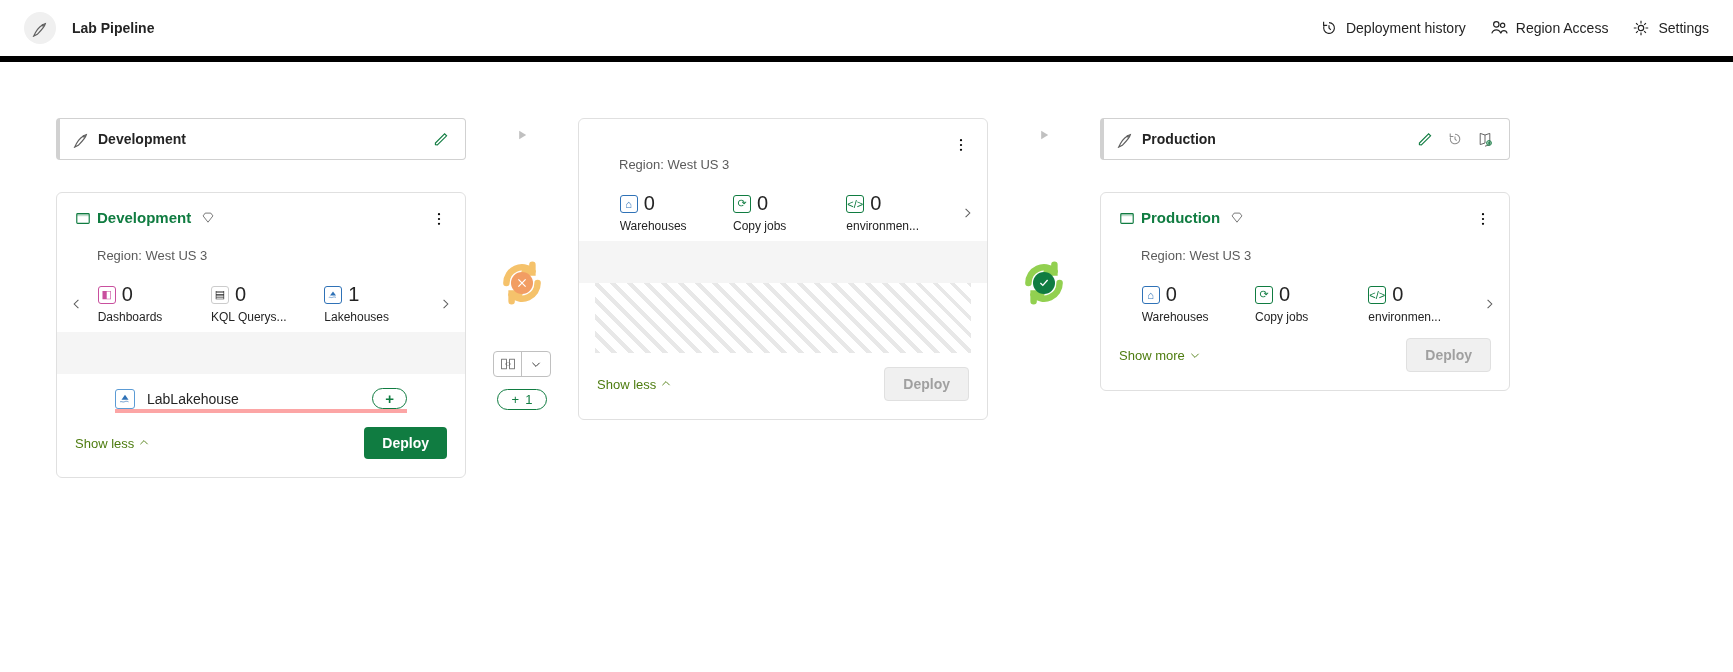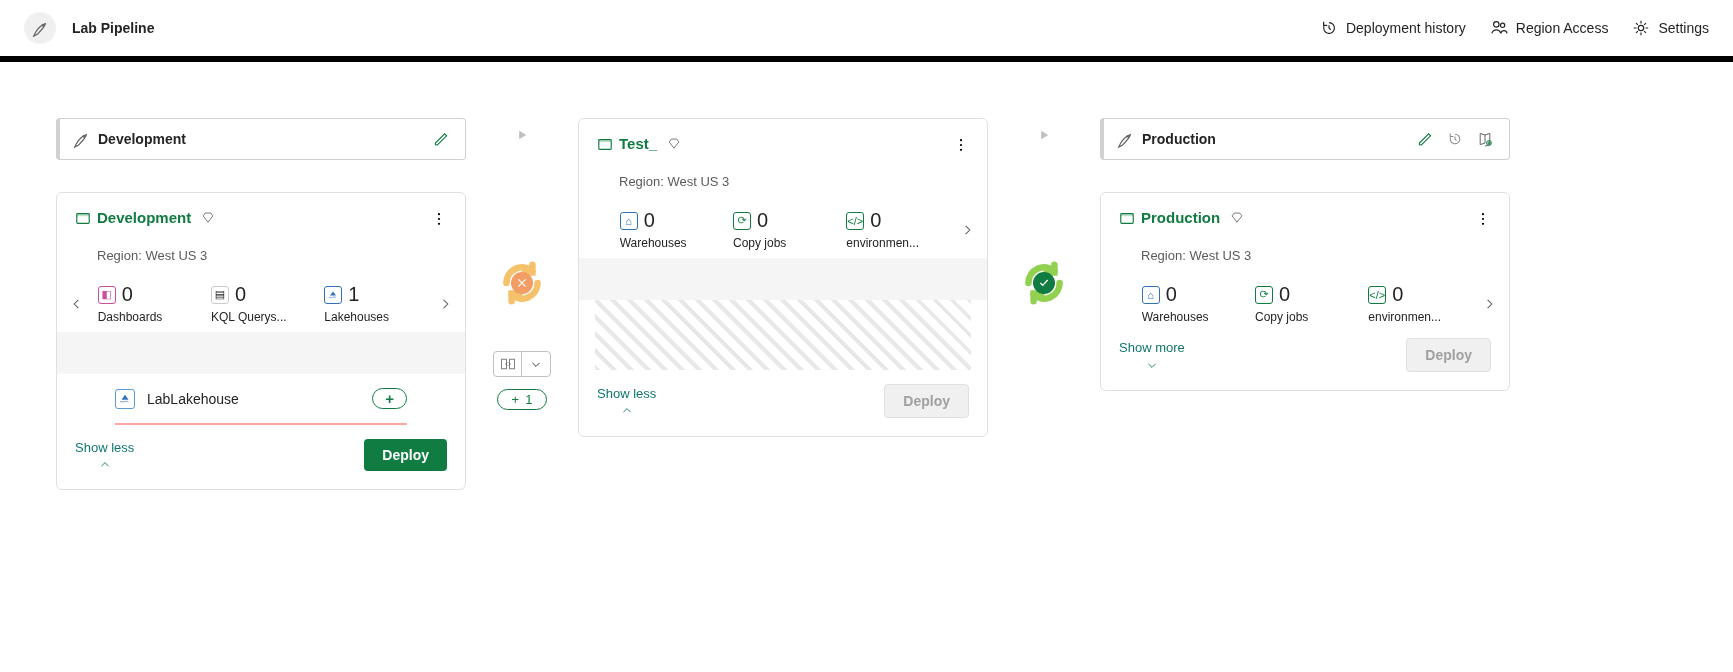--- a/index.html
+++ b/index.html
@@ -43,27 +43,27 @@
 .scroll-arrow { width: 28px; height: 40px; display:flex; align-items:center; justify-content:center; cursor:pointer; color:#5b5b5b;}
 .metrics { flex:1; display:flex; justify-content: space-around; }
 .metric { display:flex; flex-direction:column; align-items:flex-start; gap:4px; width: 100px; }
 .metric-top { display:flex; align-items:center; gap:6px; }
 .metric-top .m-icon { width:18px; height:18px; display:flex; align-items:center; justify-content:center; border:1px solid #ccc; border-radius:3px; font-size:11px; }
 .metric-count { font-size: 20px; font-weight: 400; }
 .metric-label { font-size: 12px; color: #242424; white-space: nowrap; overflow:hidden; text-overflow:ellipsis; max-width:100px;}
 
 .item-list-stripe { background: #f5f5f5; height: 42px; }
 .item-list { padding: 0 18px; }
-.item-row { display:flex; align-items:center; gap:12px; padding: 14px 0 14px; border-bottom: 2px solid #fca5a5; margin: 0 40px;}
+.item-row { display:flex; align-items:center; gap:12px; padding: 14px 0 0; border-bottom: 4px solid #fca5a5; margin: 0 40px;}
 .item-row .item-icon { width:20px; height:20px; border:1px solid #5b9bd5; border-radius:3px; display:flex; align-items:center; justify-content:center; color:#2f72b7; font-size:11px;}
 .item-row .item-name { flex:1; font-size:14px; }
 .add-pill { border:1px solid #107c41; color:#107c41; border-radius: 12px; padding: 1px 12px; font-size: 15px; cursor:pointer; display:flex; align-items:center; gap:4px; font-weight: bold;}
 
 .card-footer { display:flex; align-items:center; justify-content:space-between; padding: 14px 18px 18px; }
-.show-toggle { color:#0f766e; font-size:13px; cursor:pointer; display:flex; align-items:center; gap:4px;flex-direction:column;}
+.show-toggle { color:#4d7c0f; font-size:13px; cursor:pointer; display:flex; align-items:center; gap:4px;}
 .deploy-btn { border:none; border-radius:4px; padding: 8px 18px; font-size:14px; font-weight:600; cursor:pointer; }
 .deploy-btn.primary { background:#107c41; color:#fff; }
 .deploy-btn.disabled { background:#f0f0f0; color:#a0a0a0; border:1px solid #e0e0e0; cursor:default; }
 
 
 .hatched { height: 70px; margin: 0 16px; background-image: repeating-linear-gradient(45deg, #e8e8e8 0 4px, transparent 4px 12px); }
 
 
 .connector-arrow { margin-top: 10px; color:#c0c0c0; }
 .sync-circle { margin-top: 112px; width:52px; height:52px; border-radius:50%; display:flex; align-items:center; justify-content:center; position:relative; }
@@ -312,29 +312,20 @@
     </div>
     <div class="count-pill">
       <span>+</span>
         <span>1</span>
     </div>
   </div>
 
   <div class="stage-col">
     <div class="stage-card">
       <div class="card-head">
-        <div class="workspace-title">
-          <svg class="ws-icon" viewBox="0 0 18 18">
-              <use href="#i-ws"></use>
-            </svg>
-          <span>Test_</span>
-          <svg class="gem" viewBox="0 0 20 20">
-              <use href="#i-gem"></use>
-            </svg>
-        </div>
         <div class="region">Region: West US 3</div>
         <div class="menu-dots">
             <svg viewBox="0 0 20 20">
               <use href="#i-dots"></use>
             </svg>
           </div>
       </div>
       <div class="metrics-row">
         <div class="scroll-arrow" style="visibility:hidden">
             <svg width="14" height="14" viewBox="0 0 20 20">

